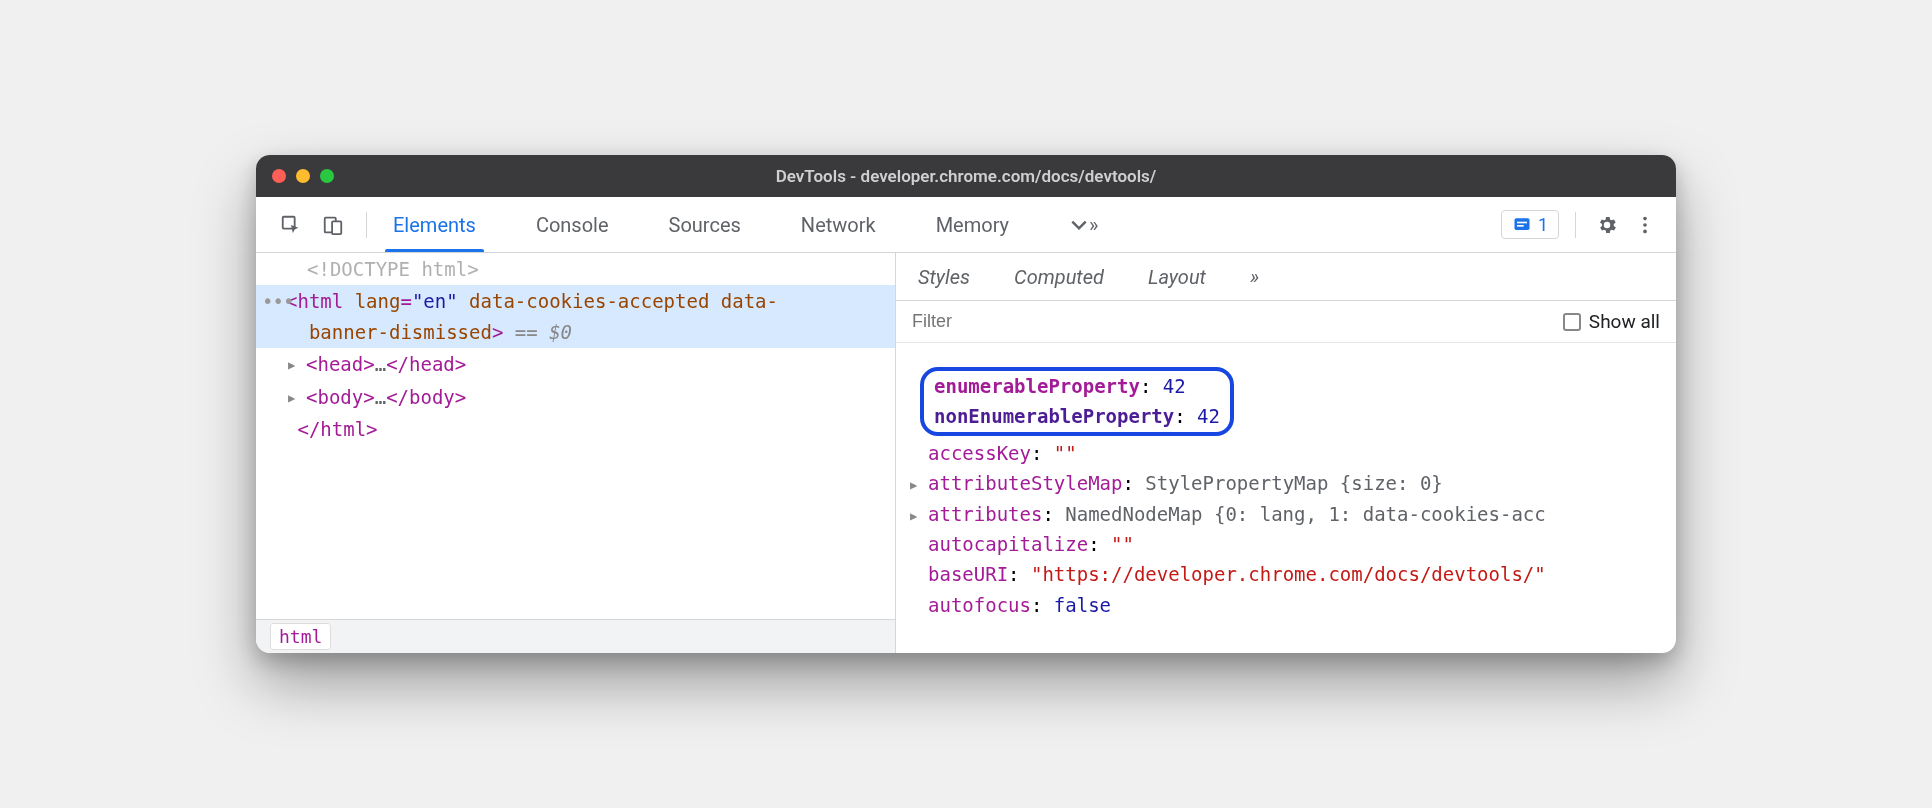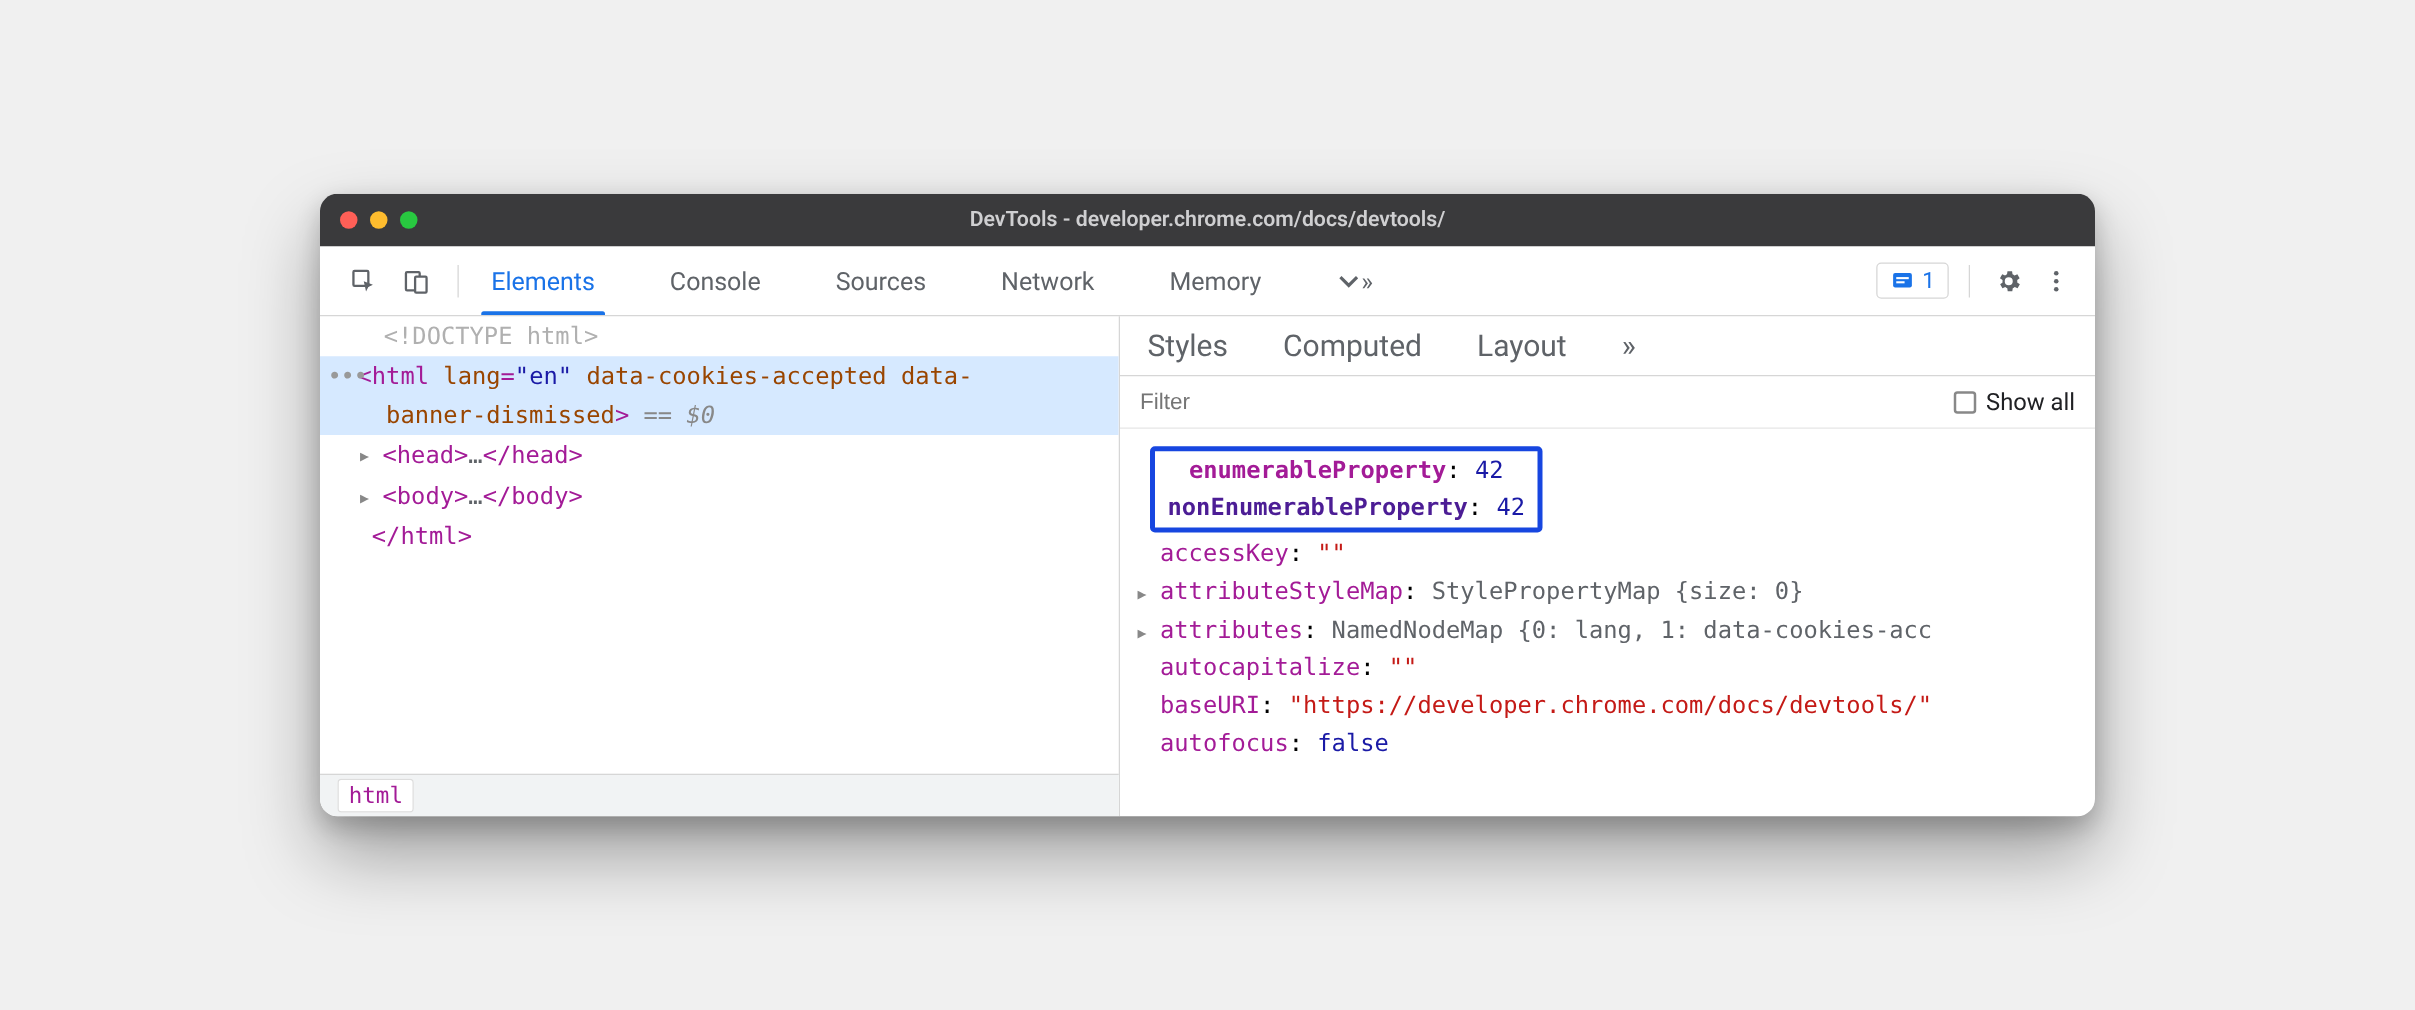--- a/index.html
+++ b/index.html
@@ -96,45 +96,44 @@
     border-top: 1px solid #d6d6d6;
     background: #f1f3f4;
     padding: 6px 14px;
     font-family: "SF Mono", Menlo, Consolas, monospace;
     font-size: 18px;
     color: #a31b97;
   }
   .breadcrumb span { background:#fff; padding:2px 8px; border:1px solid #ddd; border-radius:3px;}
   .right-pane { flex:1; display:flex; flex-direction:column; overflow:hidden;}
   .sidetabs { display:flex; align-items:center; border-bottom:1px solid #d6d6d6; height:48px;}
-  .stab { padding:0 22px; height:100%; display:flex; align-items:center; font-size:24px; color:#5f6368; cursor:pointer; position:relative;}
+  .stab { padding:0 22px; height:100%; display:flex; align-items:center; font-size:20px; color:#5f6368; cursor:pointer; position:relative;font-style:italic;}
   .stab.active { color:#1a73e8; }
   .stab.active::after { content:""; position:absolute; bottom:0; left:8px; right:8px; height:3px; background:#1a73e8; border-radius:2px 2px 0 0;}
   .filter-row { display:flex; align-items:center; border-bottom:1px solid #e6e6e6; padding:4px 16px; height:42px;}
   .filter-input { border:none; outline:none; font-size:18px; color:#5f6368; flex:1;}
   .showall { display:flex; align-items:center; gap:8px; font-size:19px; color:#202124;}
   .checkbox { width:18px; height:18px; border:2px solid #888; border-radius:3px;}
   .props { flex:1; font-family:"SF Mono", Menlo, Consolas, monospace; font-size:19px; line-height:1.6; padding:6px 0 6px 14px; overflow:hidden; white-space:nowrap;}
   .prow { padding-left: 18px; position:relative;}
   .prow .tri2 { position:absolute; left:0; color:#888; font-size:12px; top:8px;}
   .pkey-own { color: #a31b97; font-weight:700; }
   .pkey-nonenum { color: #4c1d95; font-weight:700;}
   .pkey-inherited { color: #a31b97; }
   .pval-num { color: #1a1aa6; }
   .pval-str { color: #c41a16; }
   .pval-bool { color: #1a1aa6; }
   .pval-obj { color: #5f6368; }
   .highlight-box {
     position: relative;
     border: 4px solid #1746e0;
-    border-radius: 4px;
+    border-radius: 18px;
     padding: 0 10px 0 4px;
-    margin: 8px 0 2px 10px;
+    margin: 18px 0 2px 10px;
     display:inline-block;
-    text-align:center;
   }
   .highlight-box .prow { padding-left: 6px;}
   svg { display:block;}
 </style>
 </head>
 <body>
 
 <div class="window">
 
   <div class="titlebar">

